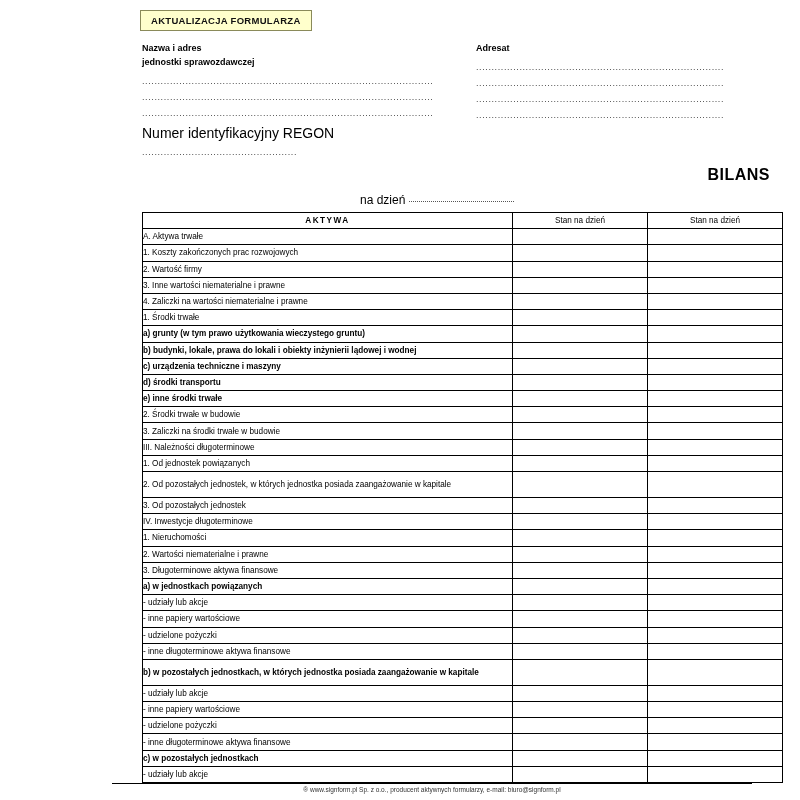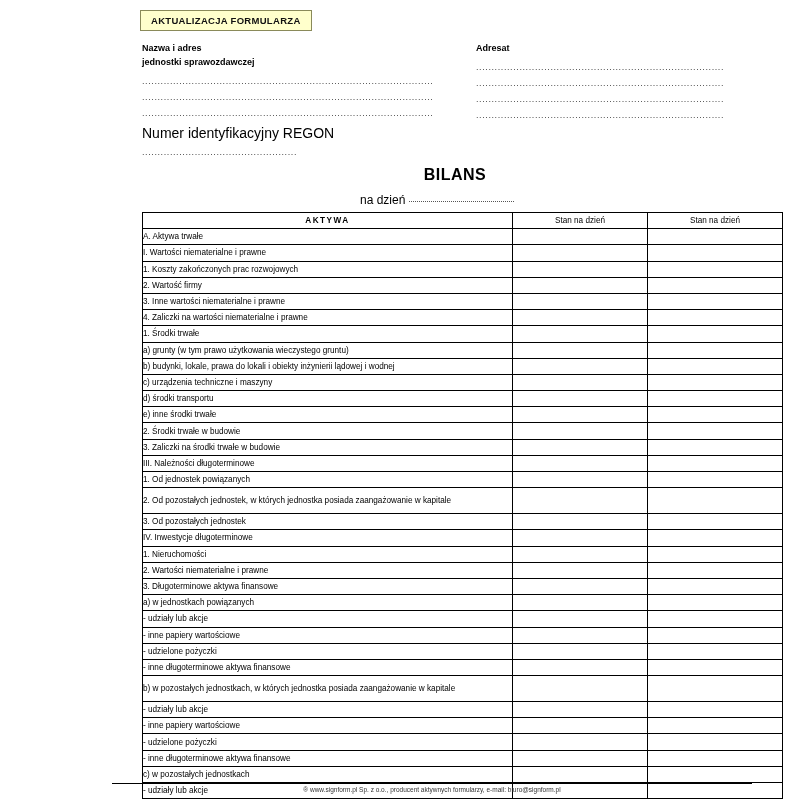--- a/index.html
+++ b/index.html
@@ -68,21 +68,21 @@
     margin-top: 5px;
     height: 11px;
   }
   .dots.short { width: 230px; }
   .regon {
     font-size: 14px;
     margin-top: 9px;
   }
   
   .title {
-    text-align: center;
+    text-align: right;
     font-size: 16px;
     font-weight: bold;
     margin-top: 10px;
     letter-spacing: 0.5px;
     padding-left: 110px;
   }
   .na-dzien {
     font-size: 12px;
     margin-top: 8px;
     padding-left: 330px;
@@ -136,21 +136,21 @@
     line-height: 11px;
     padding-top: 1px;
     padding-bottom: 1px;
     height: 23px;
   }
   .b { font-weight: normal; }
   
   .i0 { padding-left: 4px; }
   .i1 { padding-left: 16px; }
   .i2 { padding-left: 28px; }
-  .i3 { padding-left: 40px; }
+  .i3 { padding-left: 40px; font-weight: bold; }
   .i4 { padding-left: 52px; margin-left: 48px; }
   
   .footer {
     position: absolute;
     left: 112px;
     top: 783px;
     width: 640px;
     font-size: 6.5px;
     color: #333;
     text-align: center;
@@ -205,25 +205,20 @@
         <th class="head-val">Stan na dzień</th>
       </tr>
     </thead>
     <tbody id="rows-body">
         <tr>
           <td class="lbl i0 b">A. Aktywa trwałe</td>
           <td></td>
           <td></td>
         </tr>
         <tr>
-          <td class="lbl i1">I. Wartości niematerialne i prawne</td>
-          <td></td>
-          <td></td>
-        </tr>
-        <tr>
           <td class="lbl i2">1. Koszty zakończonych prac rozwojowych</td>
           <td></td>
           <td></td>
         </tr>
         <tr>
           <td class="lbl i2">2. Wartość firmy</td>
           <td></td>
           <td></td>
         </tr>
         <tr>

